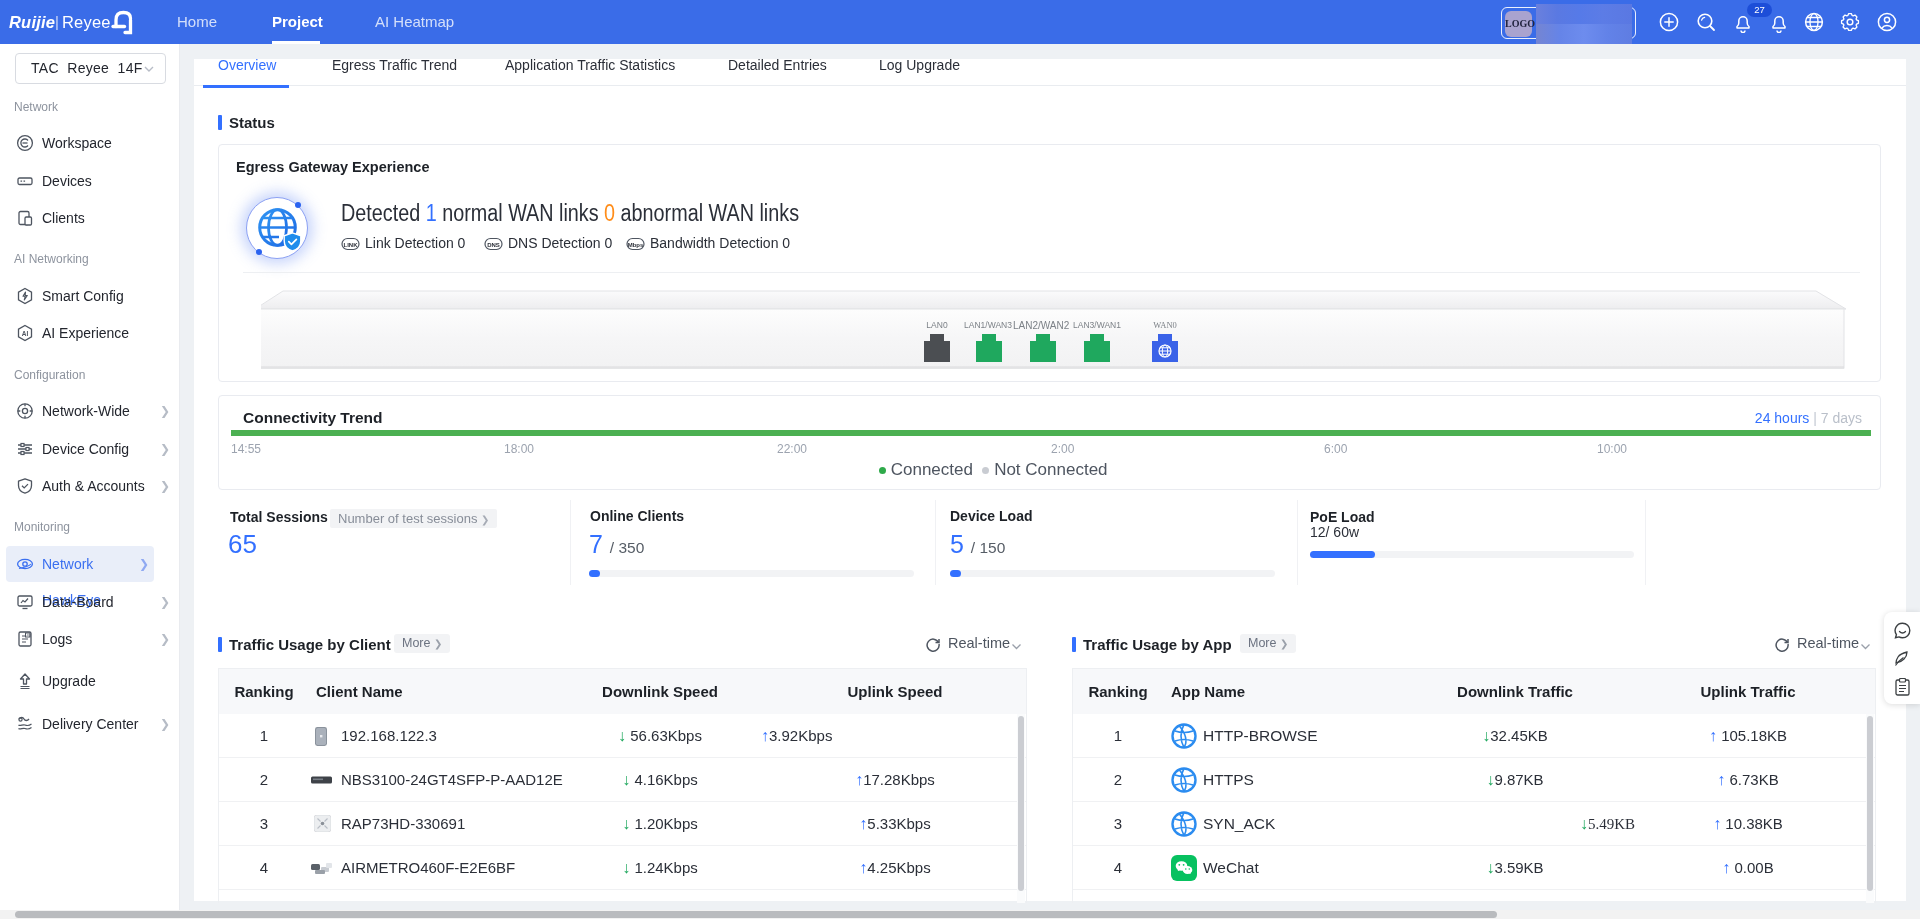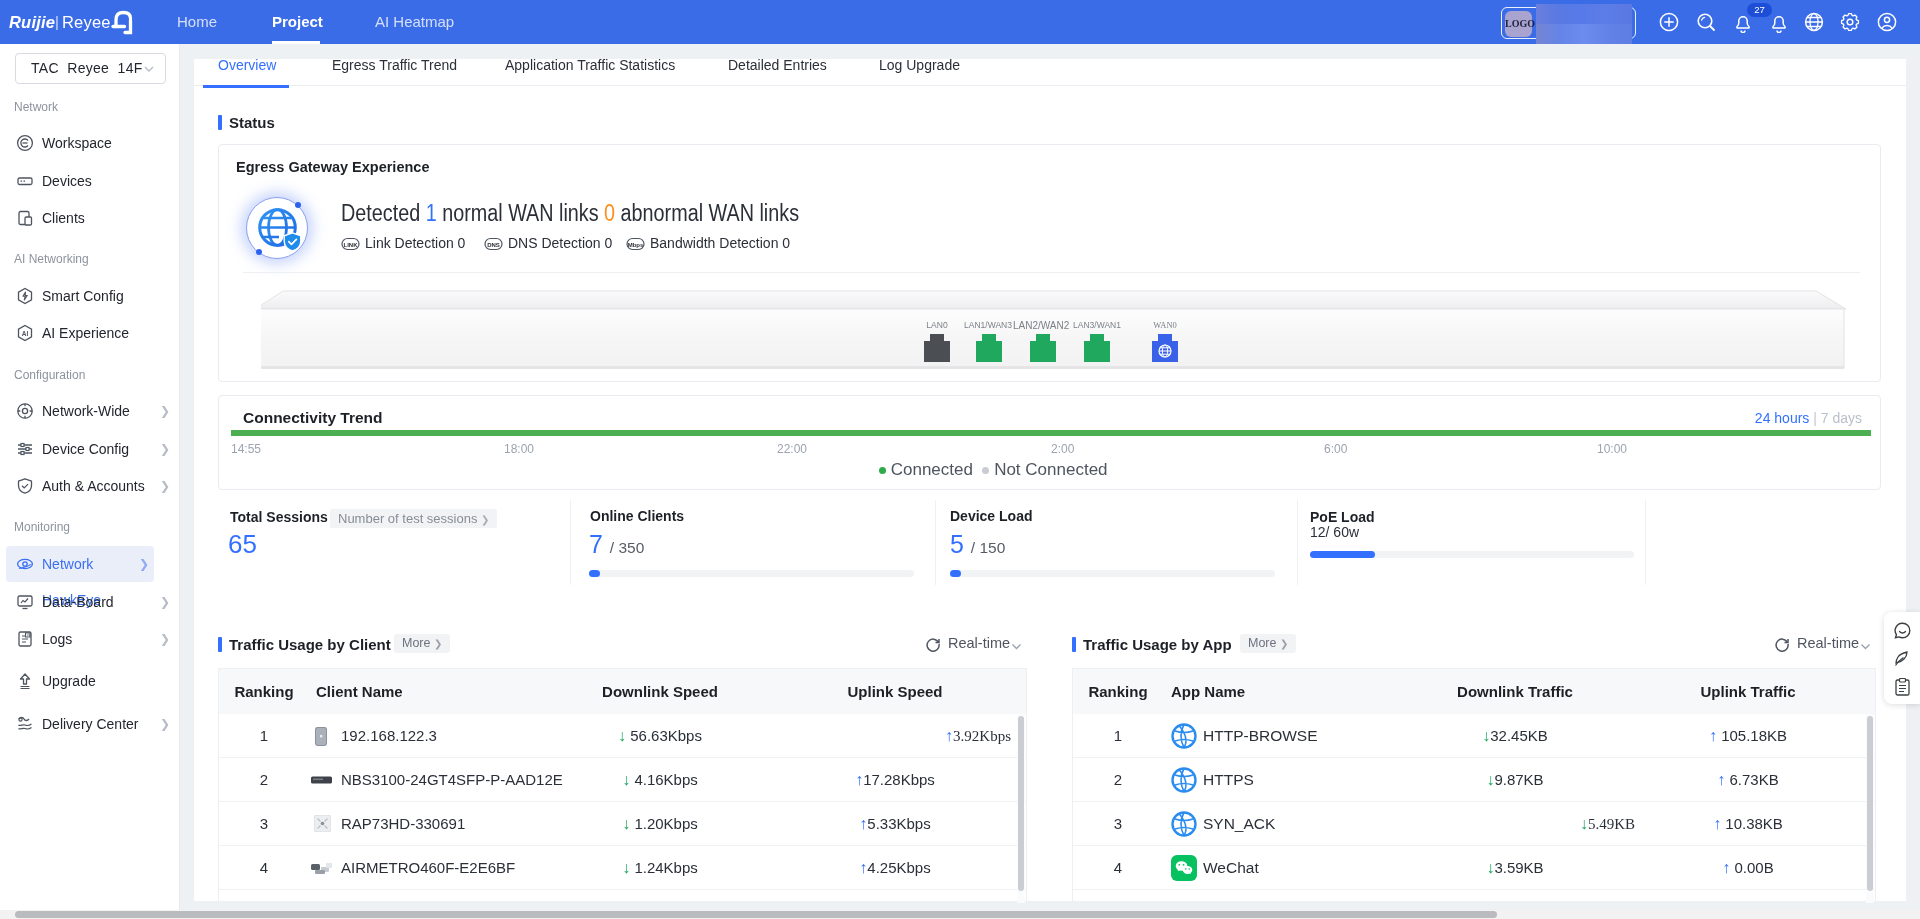--- a/index.html
+++ b/index.html
@@ -415,21 +415,21 @@
   <div class="th" style="left:563px;width:226px;text-align:center;">Uplink Speed</div>
   <div class="row" style="top:45px;">
     <div class="td" style="left:0;width:90px;text-align:center;">1</div>
     <svg style="position:absolute;left:96px;top:13px;" width="12" height="19" viewBox="0 0 12 19">
         <rect x="0" y="0" width="12" height="19" rx="2.4" fill="#8a929c"></rect>
         <rect x="1" y="1" width="10" height="17" rx="1.8" fill="#aab1bb"></rect>
         <rect x="5" y="8" width="2.4" height="2.4" fill="#e8eaee"></rect>
       </svg>
     <div class="td" style="left:122px;">192.168.122.3</div>
     <div class="td" style="left:321px;width:240px;text-align:center;"><span class="garr">↓</span> 56.63Kbps</div>
-    <div class="td" style="left:566px;width:226px;text-align:right;font-family:Liberation Serif, serif;"><span class="barr">↑</span>3.92Kbps</div>
+    <div class="td" style="left:542px;width:226px;text-align:left;"><span class="barr">↑</span>3.92Kbps</div>
   </div>
   <div class="row" style="top:89px;">
     <div class="td" style="left:0;width:90px;text-align:center;">2</div>
     <svg style="position:absolute;left:92px;top:17px;" width="21" height="10" viewBox="0 0 21 10">
         <rect x="0" y="1.5" width="21" height="7" rx="1.5" fill="#3e4248"></rect>
         <rect x="2" y="3.5" width="10" height="1.6" fill="#777d85"></rect>
       </svg>
     <div class="td" style="left:122px;">NBS3100-24GT4SFP-P-AAD12E</div>
     <div class="td" style="left:321px;width:240px;text-align:center;"><span class="garr">↓</span> 4.16Kbps</div>
     <div class="td" style="left:563px;width:226px;text-align:center;"><span class="barr">↑</span>17.28Kbps</div>

